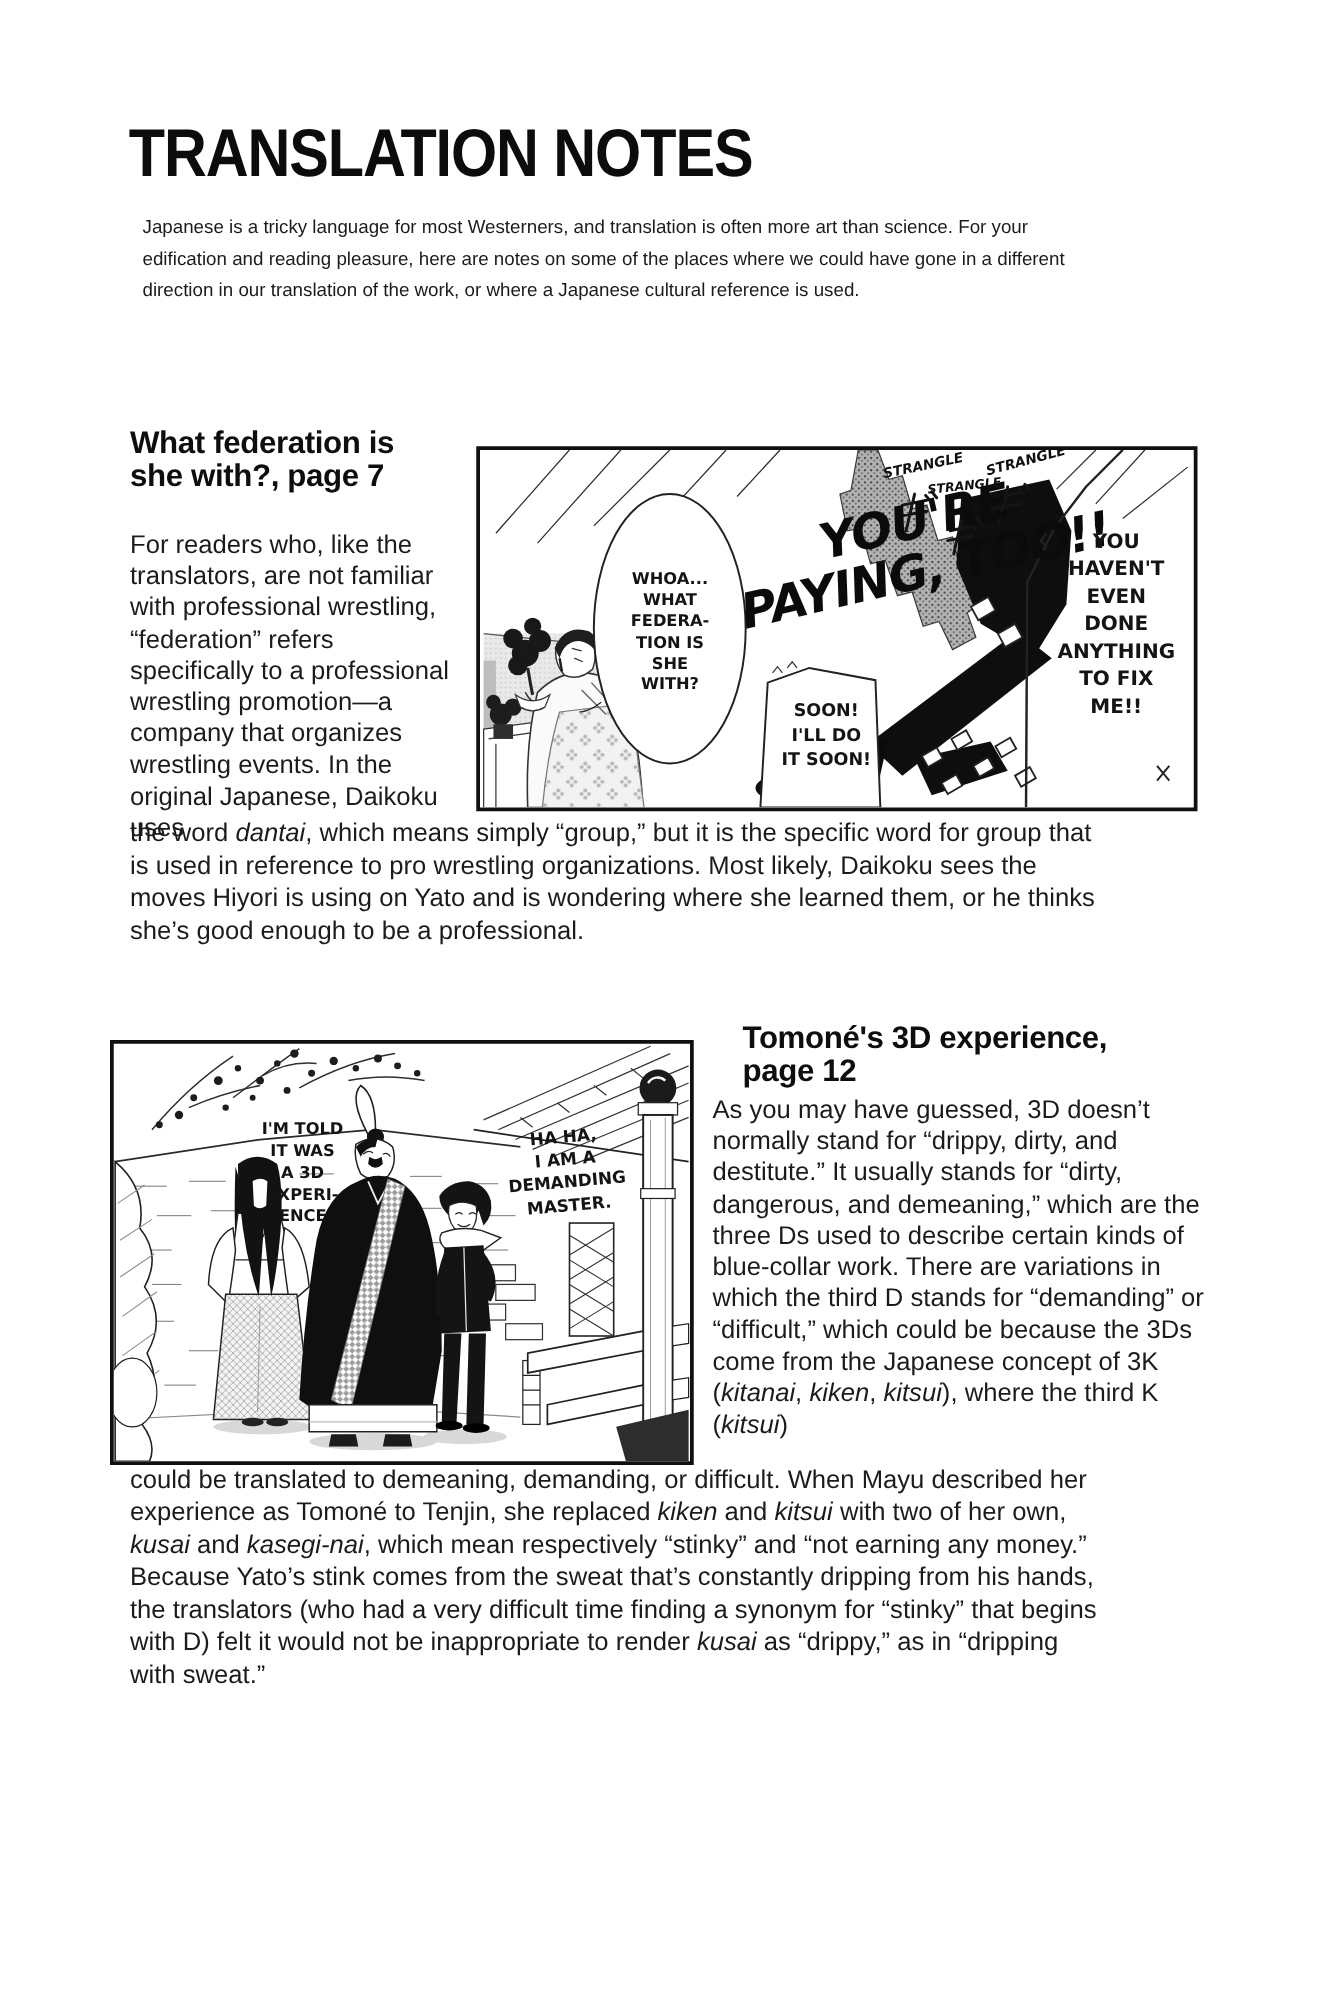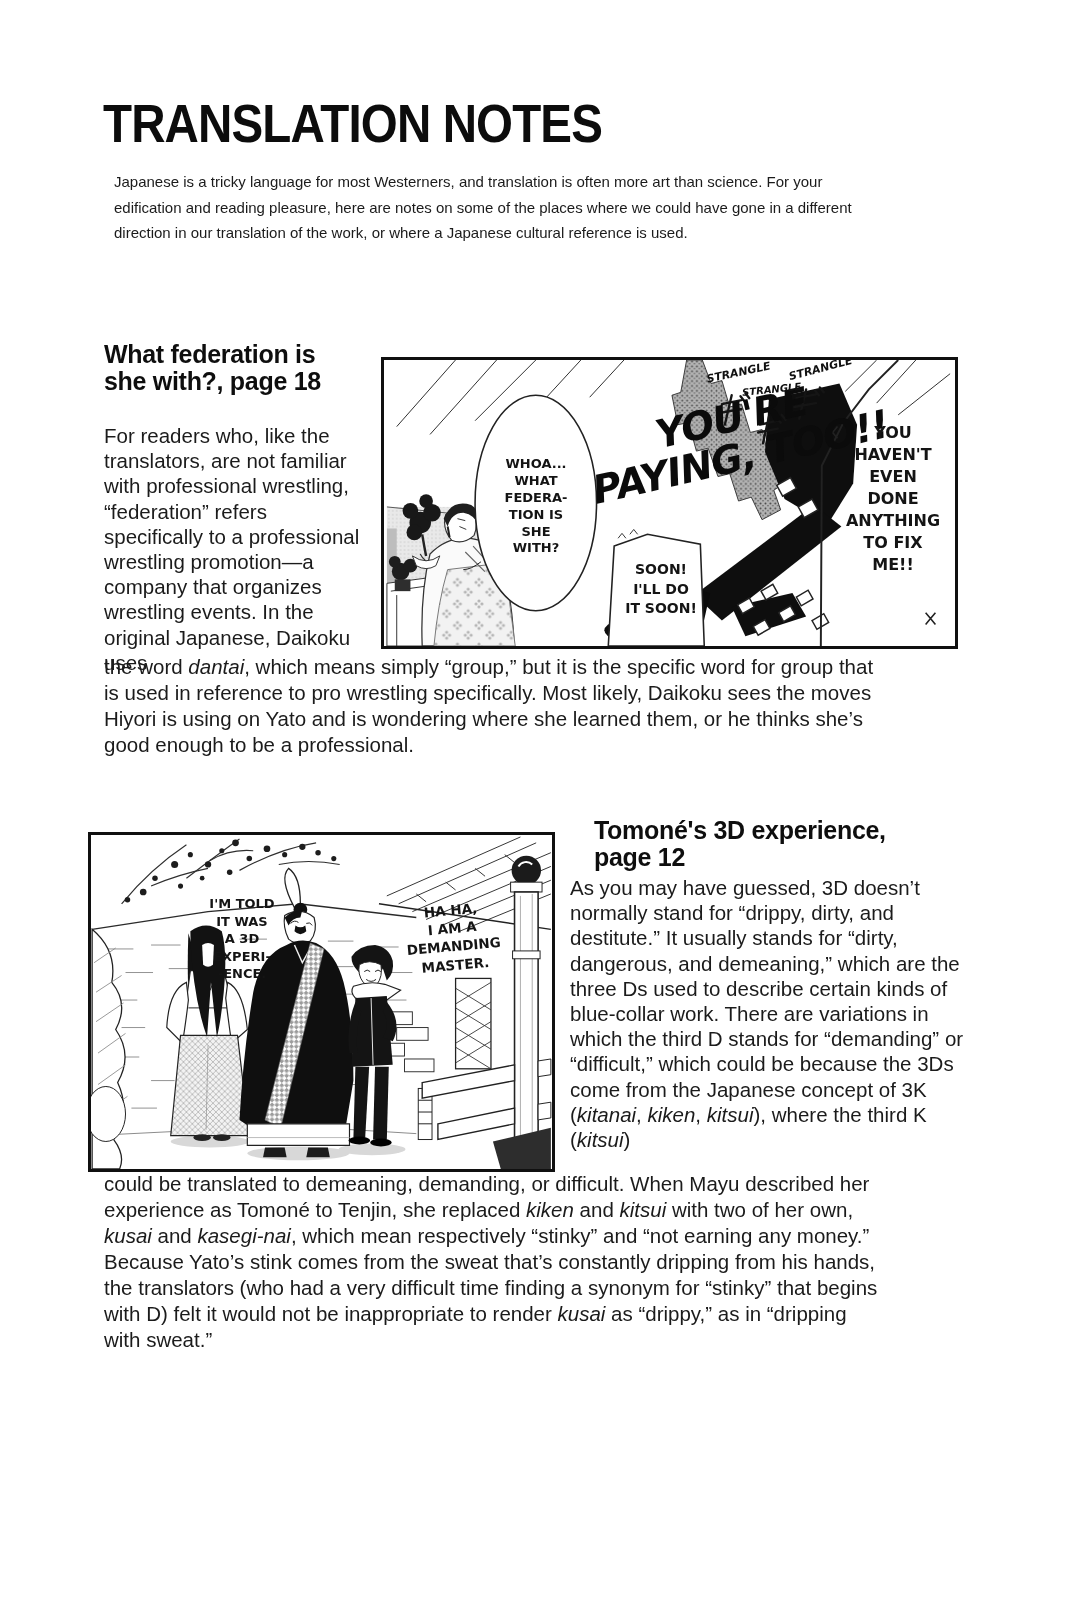--- a/index.html
+++ b/index.html
@@ -41,21 +41,21 @@
 </style>
 </head>
 <body>
 
 <div class="page">
 
   <div class="title">TRANSLATION NOTES</div>
   <div class="intro">Japanese is a tricky language for most Westerners, and translation is often more art than science. For your edification and reading pleasure, here are notes on some of the places where we could have gone in a different direction in our translation of the work, or where a Japanese cultural reference is used.</div>
 
   <div class="note-heading" id="h1">What federation is
-she with?, page 18</div>
+she with?, page 7</div>
   <div class="col" id="col1">For readers who, like the translators, are not familiar with professional wrestling, “federation” refers specifically to a professional wrestling promotion—a company that organizes wrestling events. In the original Japanese, Daikoku uses</div>
 
   <div class="panel" id="panel1">
     <svg viewBox="0 0 577 292" aria-hidden="true">
       <defs>
         <pattern id="p1stipple" width="5" height="5" patternUnits="userSpaceOnUse">
           <rect width="5" height="5" fill="#b3b3b3"></rect>
           <circle cx="1.5" cy="1.5" r="1" fill="#4a4a4a"></circle>
           <circle cx="4" cy="3.8" r=".8" fill="#5a5a5a"></circle>
         </pattern>
@@ -187,21 +187,21 @@
 TO FIX
 ME!!</div>
     <div class="comic" id="soon">SOON!
 I'LL DO
 IT SOON!</div>
     <div class="sfx" id="sfx1">STRANGLE</div>
     <div class="sfx" id="sfx2">STRANGLE</div>
     <div class="sfx" id="sfx3">STRANGLE</div>
   </div>
 
-  <div class="full" id="full1"><span>the word </span><i>dantai</i><span>, which means simply “group,” but it is the specific word for group that is used in reference to pro wrestling specifically. Most likely, Daikoku sees the moves Hiyori is using on Yato and is wondering where she learned them, or he thinks she’s good enough to be a professional.</span></div>
+  <div class="full" id="full1"><span>the word </span><i>dantai</i><span>, which means simply “group,” but it is the specific word for group that is used in reference to pro wrestling organizations. Most likely, Daikoku sees the moves Hiyori is using on Yato and is wondering where she learned them, or he thinks she’s good enough to be a professional.</span></div>
 
   <div class="note-heading" id="h2">Tomoné's 3D experience,
 page 12</div>
   <div class="col" id="col2"><span>As you may have guessed, 3D doesn’t normally stand for “drippy, dirty, and destitute.” It usually stands for “dirty, dangerous, and demeaning,” which are the three Ds used to describe certain kinds of blue-collar work. There are variations in which the third D stands for “demanding” or “difficult,” which could be because the 3Ds come from the Japanese concept of 3K (</span><i>kitanai</i><span>, </span><i>kiken</i><span>, </span><i>kitsui</i><span>), where the third K (</span><i>kitsui</i><span>)</span></div>
 
   <div class="panel" id="panel2">
     <svg viewBox="0 0 467 340" aria-hidden="true">
       <defs>
         <pattern id="p2check" width="7" height="7" patternUnits="userSpaceOnUse" patternTransform="rotate(45)">
           <rect width="7" height="7" fill="#fdfdfd"></rect>

